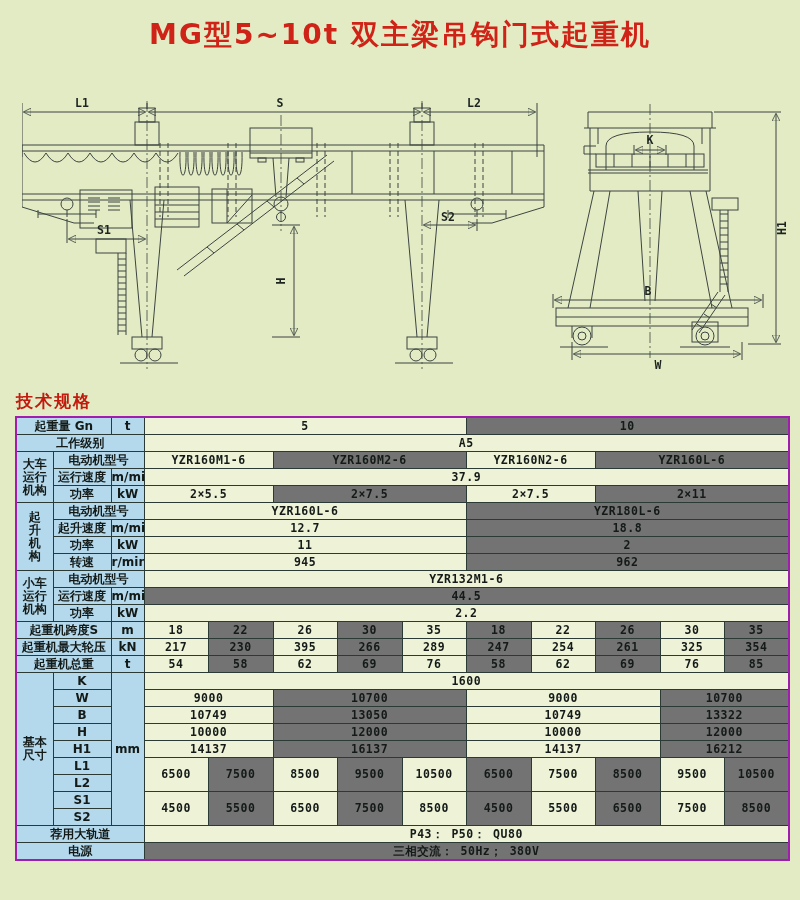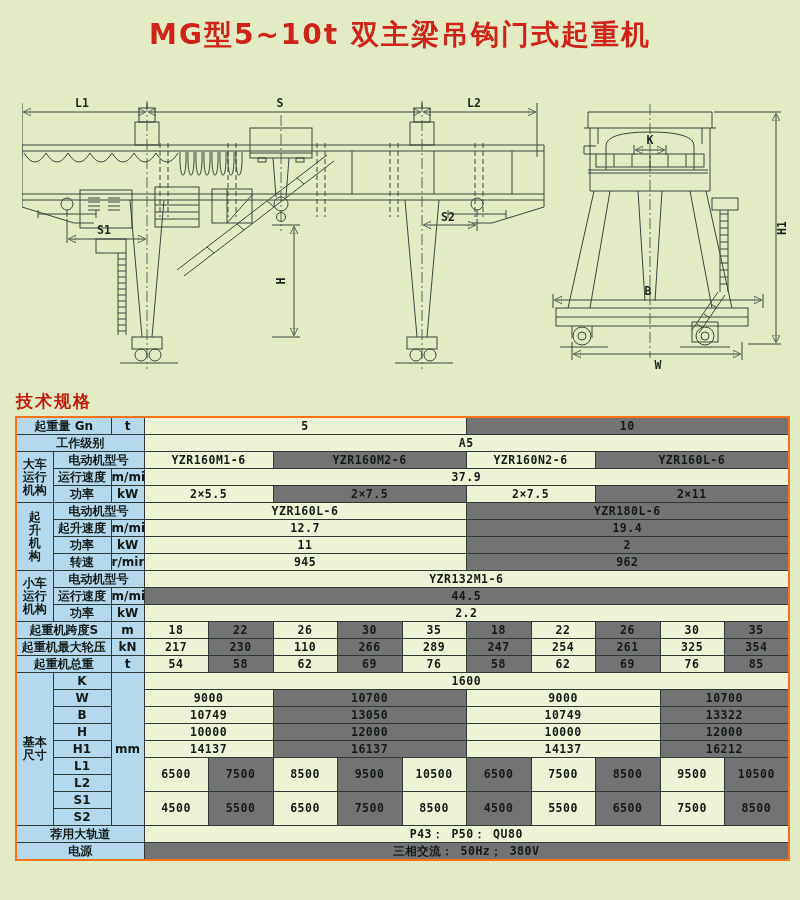--- a/index.html
+++ b/index.html
@@ -19,21 +19,21 @@
   }
   .drawL{position:absolute;left:22px;top:95px;}
   .drawR{position:absolute;left:548px;top:96px;}
   svg line,svg path,svg rect,svg circle,svg polyline{stroke:#3c4440;stroke-width:1;fill:none;}
   svg text{fill:#1d2420;font-family:"DejaVu Sans Mono",monospace;font-size:11.5px;font-weight:bold;stroke:none;}
   .dash{stroke-dasharray:5 3;}
   .cline{stroke-dasharray:11 3 2 3;stroke-width:0.8;}
   table.spec{
     position:absolute;left:15px;top:416px;width:773px;
     border-collapse:collapse;table-layout:fixed;
-    border:2px solid #f97316;
+    border:2px solid #a21caf;
   }
   table.spec td{
     border:1px solid #2c3a36;text-align:center;vertical-align:middle;
     padding:0;height:16px;line-height:13px;overflow:hidden;
     color:#131a17;
   }
   td.l{background:#b4d8ec;font-size:12px;font-weight:bold;white-space:pre-line;}
   td.g{background:#eef3d8;}
   td.b{background:#737373;}
   td.g,td.b{font-family:"DejaVu Sans Mono",monospace;font-size:11.5px;font-weight:bold;letter-spacing:0.5px;}
@@ -338,21 +338,21 @@
 机
 构</td>
         <td class="l" colspan="2">电动机型号</td>
         <td class="g" colspan="5">YZR160L-6</td>
         <td class="b" colspan="5">YZR180L-6</td>
       </tr>
       <tr>
         <td class="l">起升速度</td>
         <td class="l">m/min</td>
         <td class="g" colspan="5">12.7</td>
-        <td class="b" colspan="5">19.4</td>
+        <td class="b" colspan="5">18.8</td>
       </tr>
       <tr>
         <td class="l">功率</td>
         <td class="l">kW</td>
         <td class="g" colspan="5">11</td>
         <td class="b" colspan="5">2</td>
       </tr>
       <tr>
         <td class="l">转速</td>
         <td class="l">r/min</td>
@@ -388,21 +388,21 @@
         <td class="g">22</td>
         <td class="b">26</td>
         <td class="g">30</td>
         <td class="b">35</td>
       </tr>
       <tr>
         <td class="l" colspan="2">起重机最大轮压</td>
         <td class="l">kN</td>
         <td class="g">217</td>
         <td class="b">230</td>
-        <td class="g">110</td>
+        <td class="g">395</td>
         <td class="b">266</td>
         <td class="g">289</td>
         <td class="b">247</td>
         <td class="g">254</td>
         <td class="b">261</td>
         <td class="g">325</td>
         <td class="b">354</td>
       </tr>
       <tr>
         <td class="l" colspan="2">起重机总重</td>

